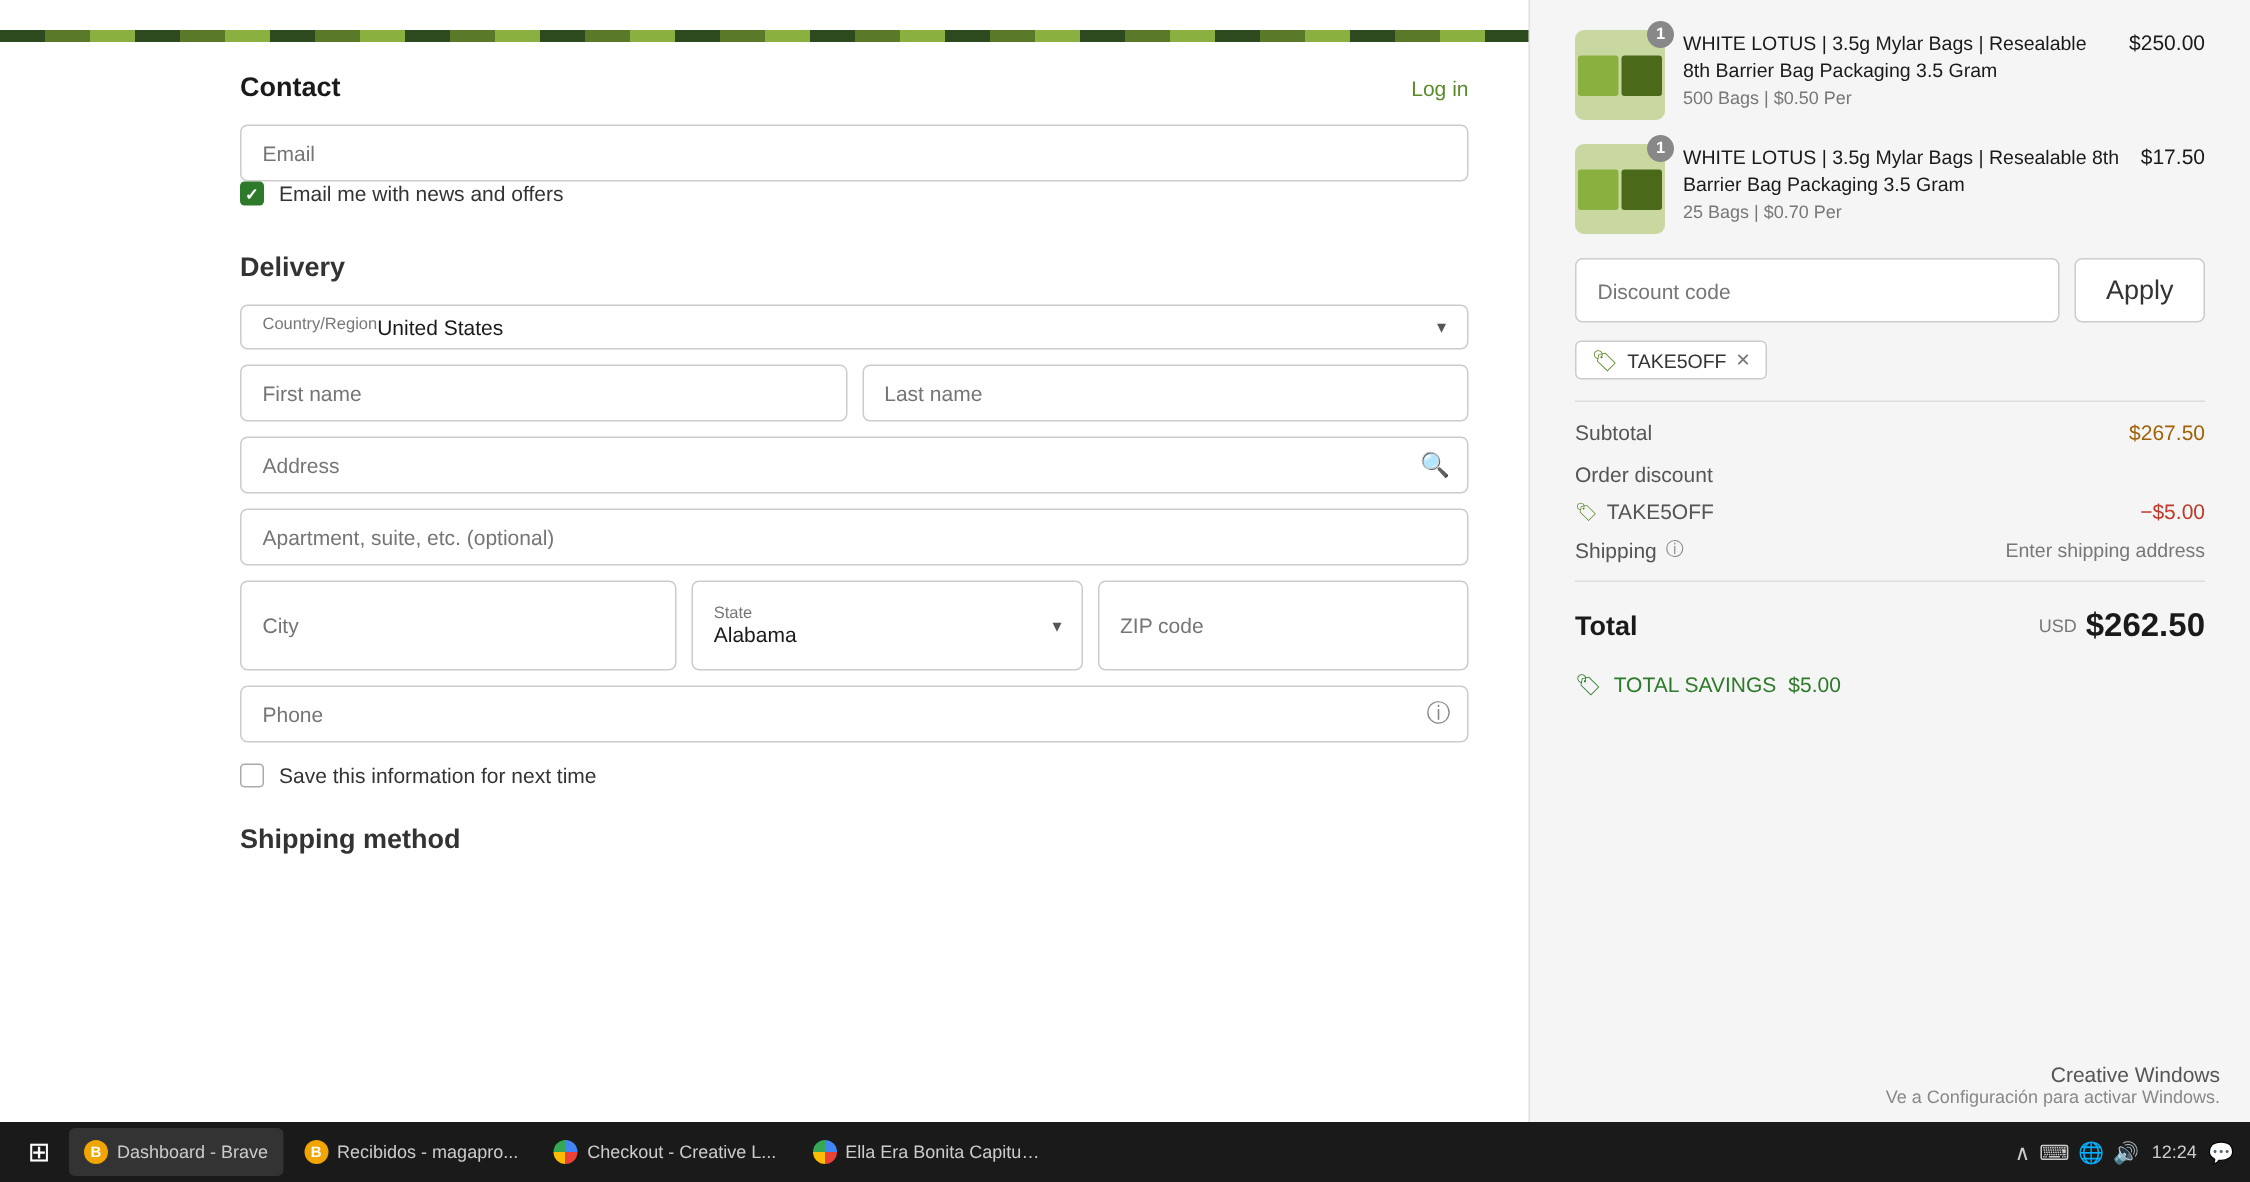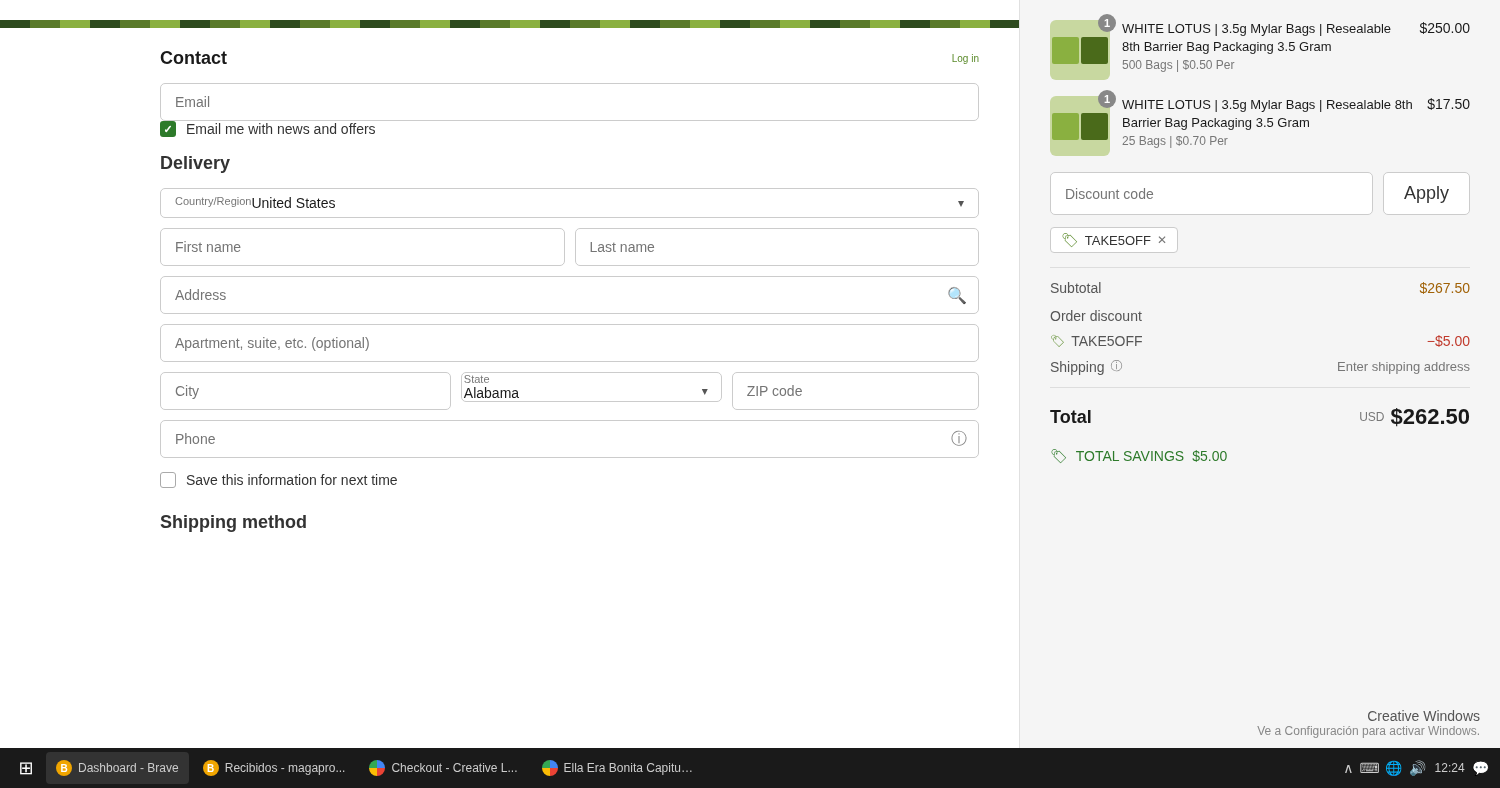--- a/index.html
+++ b/index.html
@@ -8,47 +8,47 @@
     .page-wrapper { display: flex; width: 1500px; min-height: 788px; }
 
     
     .left-panel { flex: 1; padding: 20px 40px 20px 160px; background: #fff; border-right: 1px solid #e0e0e0; }
 
     .header-banner { width: calc(100% + 200px); margin-left: -160px; height: 8px; background: repeating-linear-gradient(90deg, #2d4a1e 0px, #2d4a1e 30px, #5a7a2a 30px, #5a7a2a 60px, #8ab040 60px, #8ab040 90px); margin-bottom: 20px; }
 
     
     .section-header { display: flex; justify-content: space-between; align-items: center; margin-bottom: 14px; }
     .section-title { font-size: 18px; font-weight: 600; color: #1a1a1a; }
-    .log-in-link { color: #5a8a2a; text-decoration: none; font-size: 10px; }
+    .log-in-link { color: #5a8a2a; text-decoration: none; font-size: 14px; }
 
     .form-input { width: 100%; padding: 10px 14px; border: 1px solid #ccc; border-radius: 5px; font-size: 14px; color: #555; background: #fff; outline: none; }
 
     .checkbox-row { display: flex; align-items: center; gap: 10px; font-size: 14px; color: #333; }
     .checkbox-green { width: 16px; height: 16px; background: #2d7a2a; border-radius: 3px; display: flex; align-items: center; justify-content: center; flex-shrink: 0; }
     .checkbox-green::after { content: '✓'; color: #fff; font-size: 11px; font-weight: bold; }
 
     
-    .delivery-section { margin-top: 16px; }
+    .delivery-section { margin-top: 31px; }
     .delivery-title { font-size: 18px; font-weight: 600; margin-bottom: 14px; }
     .select-inner { display: flex; padding: 6px 14px; border: 1px solid #ccc; border-radius: 5px; background: #fff; position: relative; cursor: pointer; }
     .select-inner .select-label { font-size: 11px; color: #777; }
     .select-inner .select-value { font-size: 14px; color: #1a1a1a; }
     .select-chevron { position: absolute; right: 14px; top: 50%; transform: translateY(-50%); color: #555; font-size: 12px; pointer-events: none; }
 
     .two-col { display: flex; gap: 10px; margin-top: 10px; }
     .two-col .form-input { flex: 1; }
 
     .address-wrapper { position: relative; margin-top: 10px; }
     .address-wrapper .form-input { padding-right: 40px; }
     .search-icon-addr { position: absolute; right: 12px; top: 50%; transform: translateY(-50%); color: #888; font-size: 16px; pointer-events: none; }
 
     .three-col { display: flex; gap: 10px; margin-top: 10px; }
     .city-input { flex: 1.2; }
     .state-wrapper { flex: 1.2; position: relative; }
-    .state-select-inner { display: flex; flex-direction: column; padding: 6px 2px; border: 1px solid #ccc; border-radius: 5px; background: #fff; cursor: pointer; height: 30px; justify-content: center; }
+    .state-select-inner { display: flex; flex-direction: column; padding: 6px 14px; border: 1px solid #ccc; border-radius: 5px; background: #fff; cursor: pointer; height: 60px; justify-content: center; }
     .state-select-inner .s-label { font-size: 11px; color: #777; }
     .state-select-inner .s-value { font-size: 14px; color: #1a1a1a; }
     .zip-input { flex: 1; }
 
     .phone-wrapper { position: relative; margin-top: 10px; }
     .phone-wrapper .form-input { padding-right: 40px; }
     .help-icon { position: absolute; right: 12px; top: 50%; transform: translateY(-50%); color: #888; font-size: 16px; cursor: pointer; }
 
     .save-row { display: flex; align-items: flex-start; gap: 10px; margin-top: 14px; font-size: 14px; color: #333; }
     .checkbox-empty { width: 16px; height: 16px; border: 1.5px solid #aaa; border-radius: 3px; flex-shrink: 0; }

